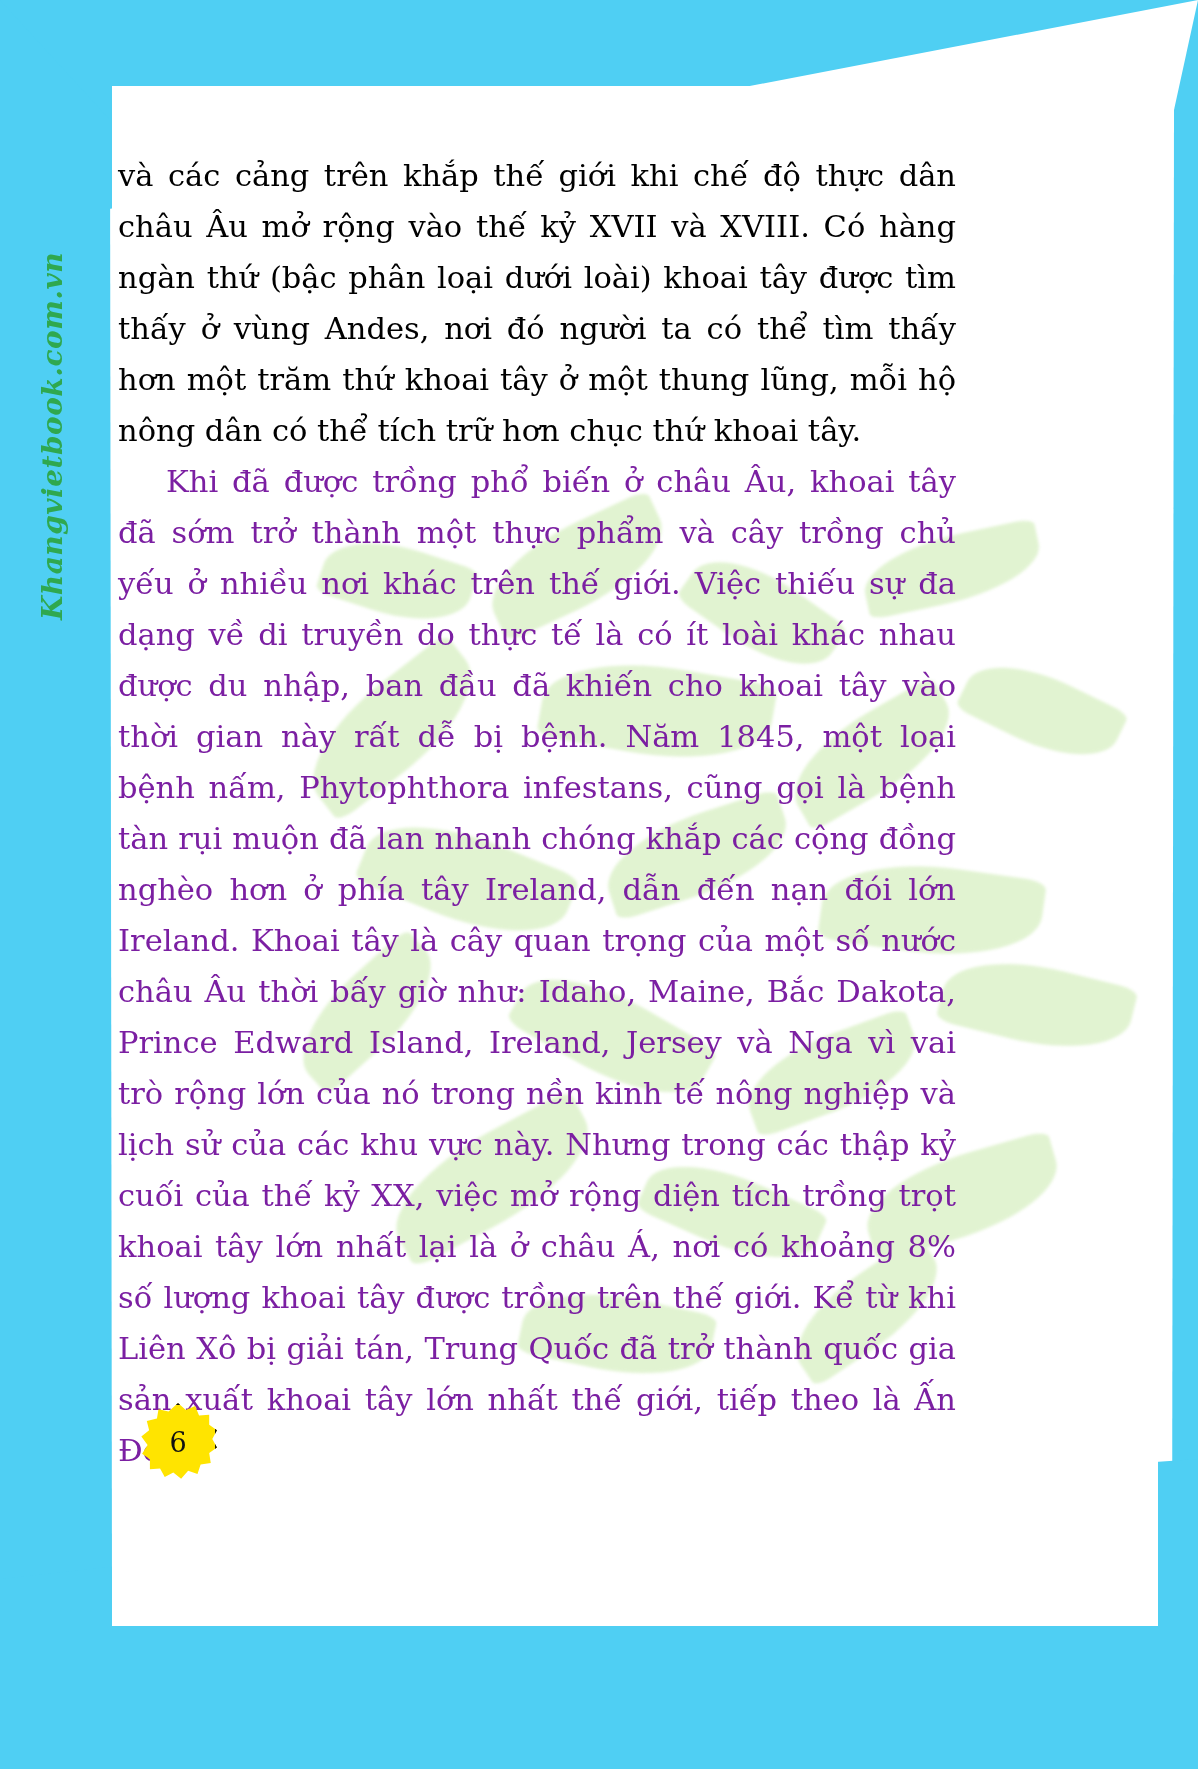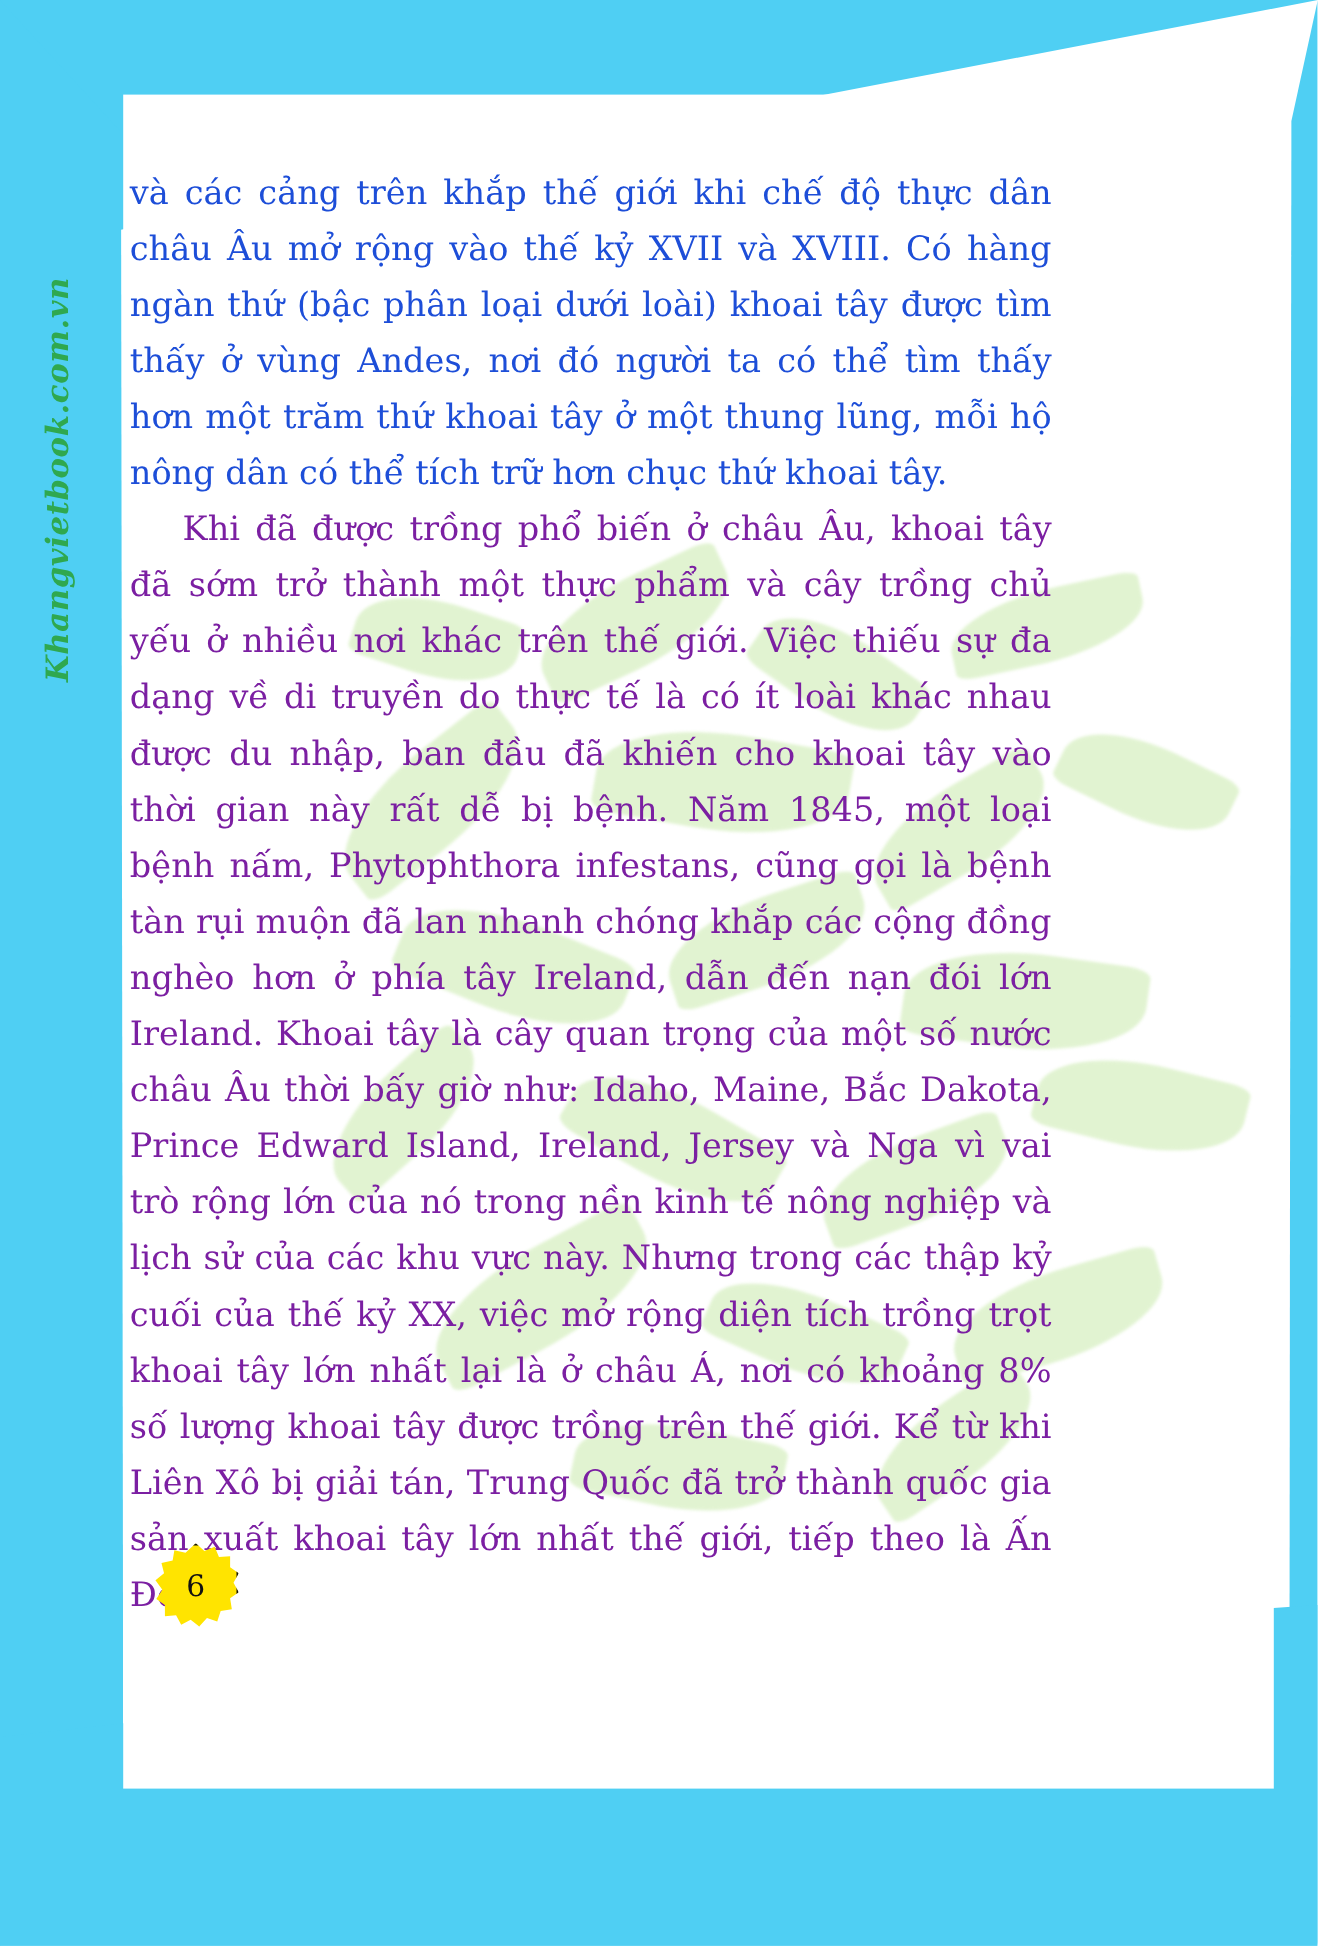--- a/index.html
+++ b/index.html
@@ -111,21 +111,21 @@
     top: 150px;
     width: 838px;
     text-align: justify;
     font-size: 30.5px;
     line-height: 51px;
   }
   .para {
     margin: 0;
   }
   .para.magenta {
-    color: #1d4ed8;
+    color: #000000;
   }
   .para.purple {
     color: #7b1fa2;
   }
   .para.indent {
     text-indent: 48px;
   }
 
   
   .page-badge {

